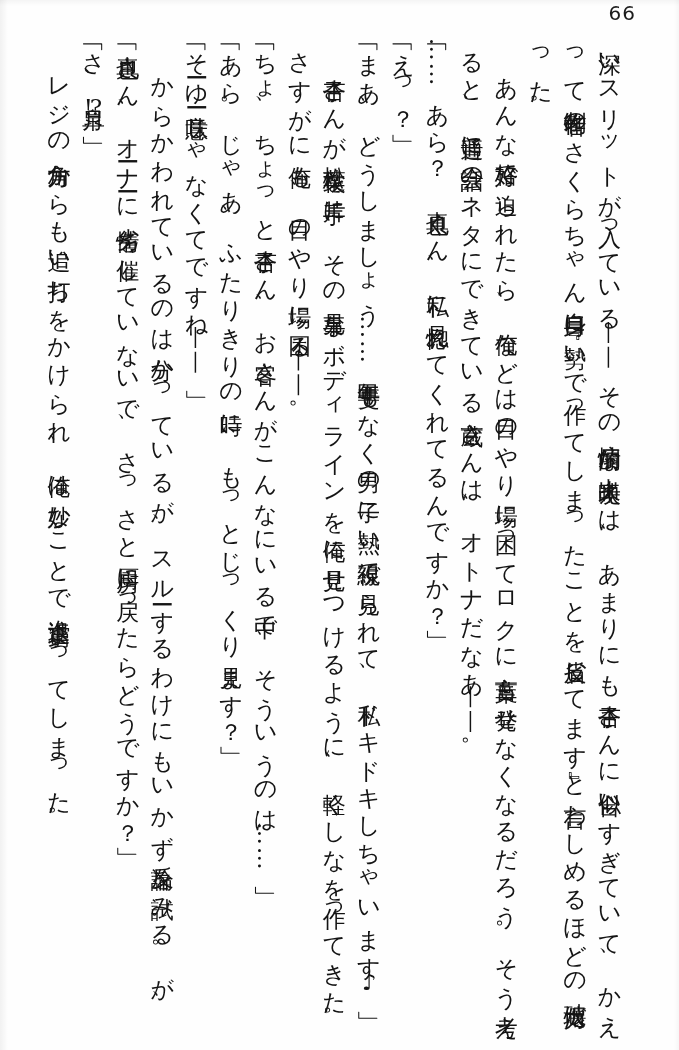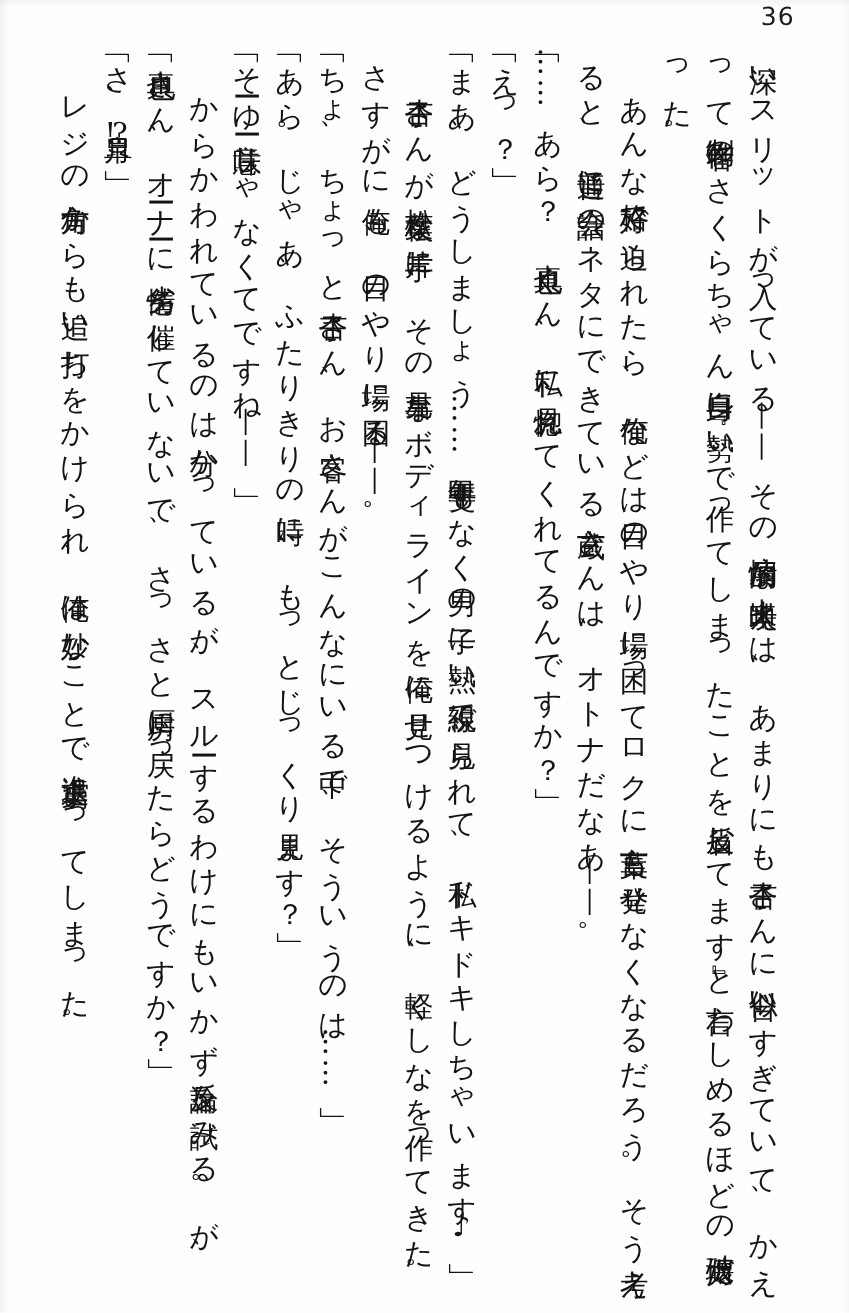--- a/index.html
+++ b/index.html
@@ -52,21 +52,21 @@
   }
   .text-body p.indent {
     text-indent: 24.8px;
   }
 </style>
 </head>
 <body>
 
 <div class="scan-shade"></div>
 
-<div class="page-number">36</div>
+<div class="page-number">66</div>
 
 <div class="text-body">
   <p>深いスリットが入っている——その扇情的な出来映えは、あまりにも杏子さんに似合いすぎていて、かえって制作者のさくらちゃん自身に『勢いで作ってしまったことを反省してます』と言わしめるほどの破壊力だった。</p>
   <p class="indent">あんな格好で迫られたら、俺などは目のやり場に困ってロクに言葉も発せなくなるだろう。そう考えると、普通に会話のネタにできている玄蔵さんは、オトナだなあ——。</p>
   <p>「……あら？　真也くん、私に見惚れてくれてるんですか？」</p>
   <p>「えっ？」</p>
   <p>「まあ、どうしましょう……年甲斐もなく男の子に熱い視線で見られて、私ドキドキしちゃいます♪」</p>
   <p class="indent">杏子さんが松葉杖を片手に、その見事なボディラインを俺に見せつけるように、軽くしなを作ってきた。さすがに俺も、目のやり場に困る——。</p>
   <p>「ちょ、ちょっと杏子さん、お客さんがこんなにいる中で、そういうのは……」</p>
   <p>「あら。じゃあ、ふたりきりの時に、もっとじっくり見ます？」</p>

